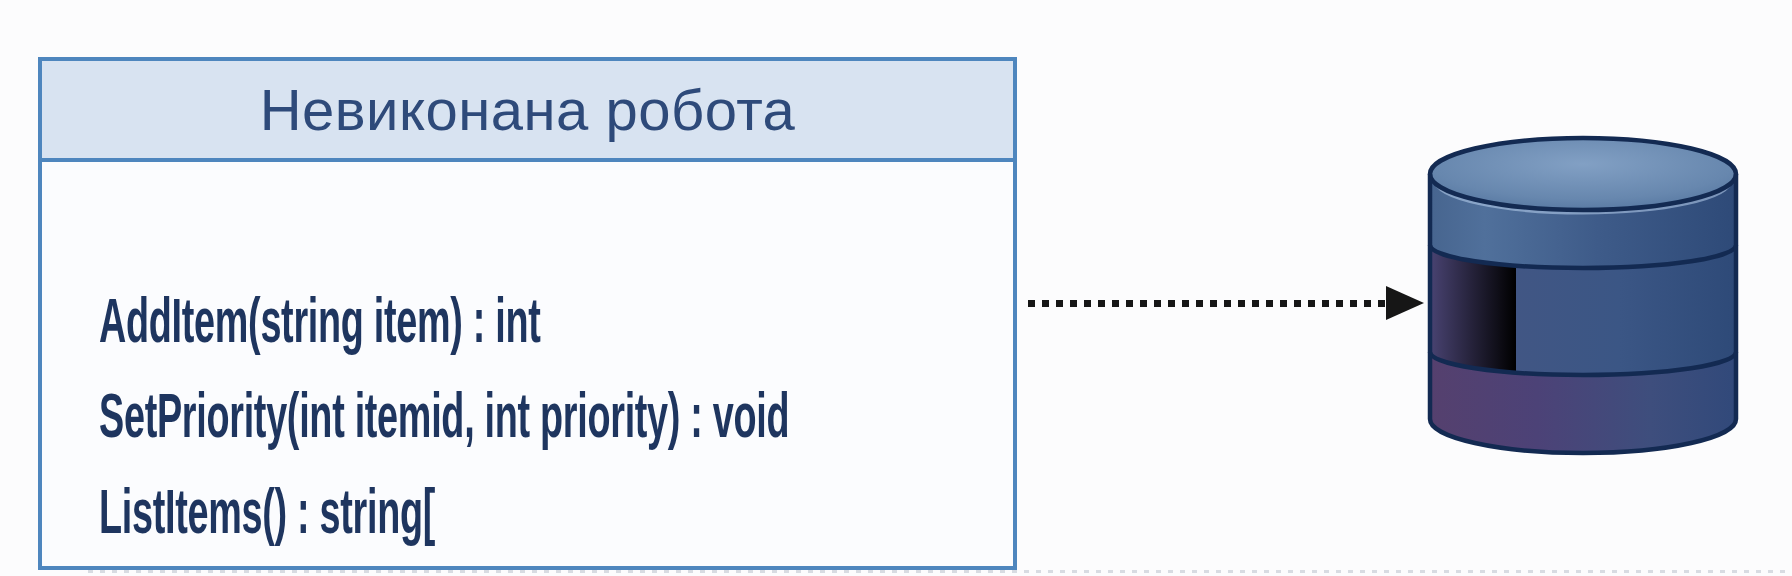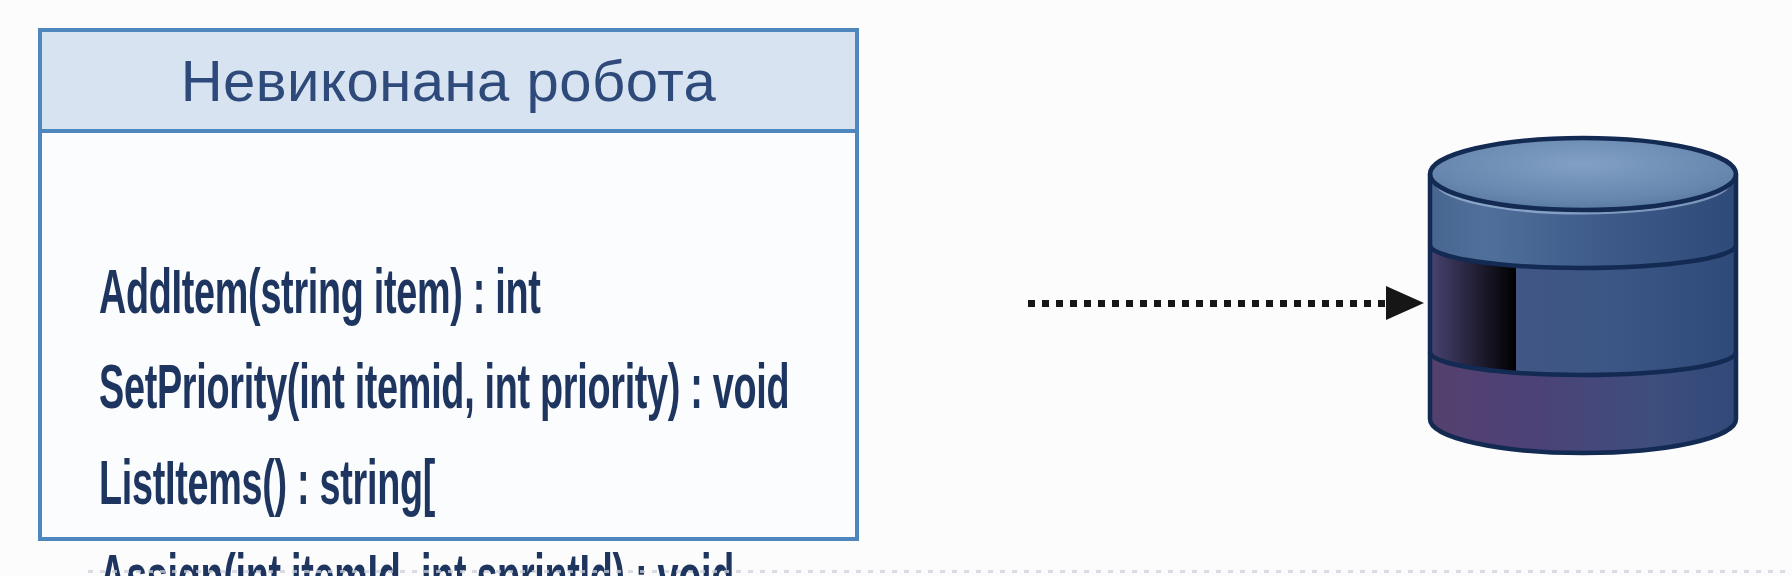--- a/index.html
+++ b/index.html
@@ -15,21 +15,21 @@
   *{box-sizing:border-box;margin:0;padding:0}
   html,body{background:#fff}
   .canvas{
     position:relative;width:1792px;height:576px;
     background:var(--canvas-bg);
     overflow:hidden;
     font-family:"Liberation Sans",sans-serif;
   }
   
   .class-box{
-    position:absolute;left:38px;top:28px;width:821px;height:513px;
+    position:absolute;left:38px;top:57px;width:979px;height:513px;
     border:4px solid var(--border-blue);
     background:var(--box-bg);
   }
   .class-box-header{
     height:101px;
     background:var(--header-fill);
     border-bottom:4px solid var(--border-blue);
     display:flex;align-items:center;justify-content:center;
     font-size:58px;
     color:var(--title-color);

